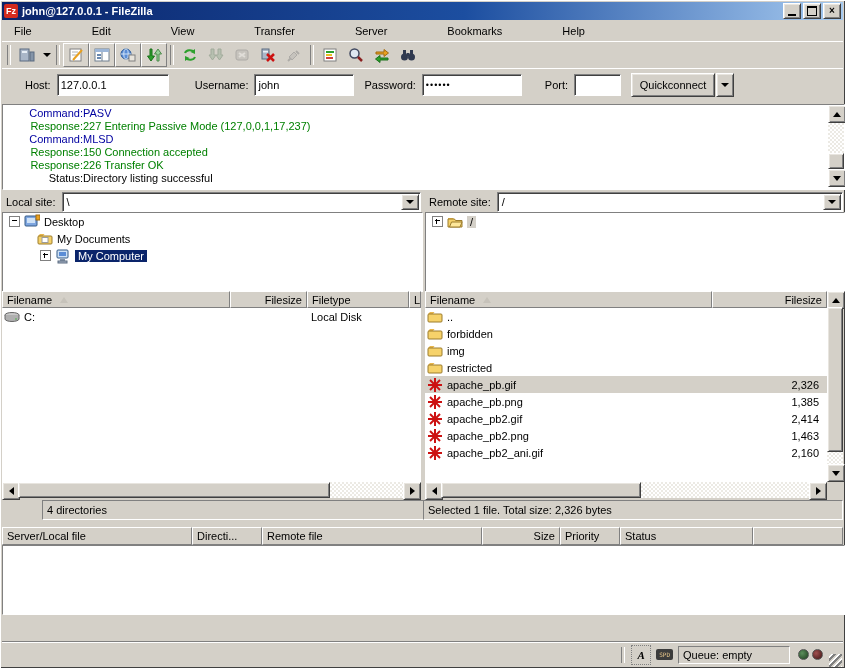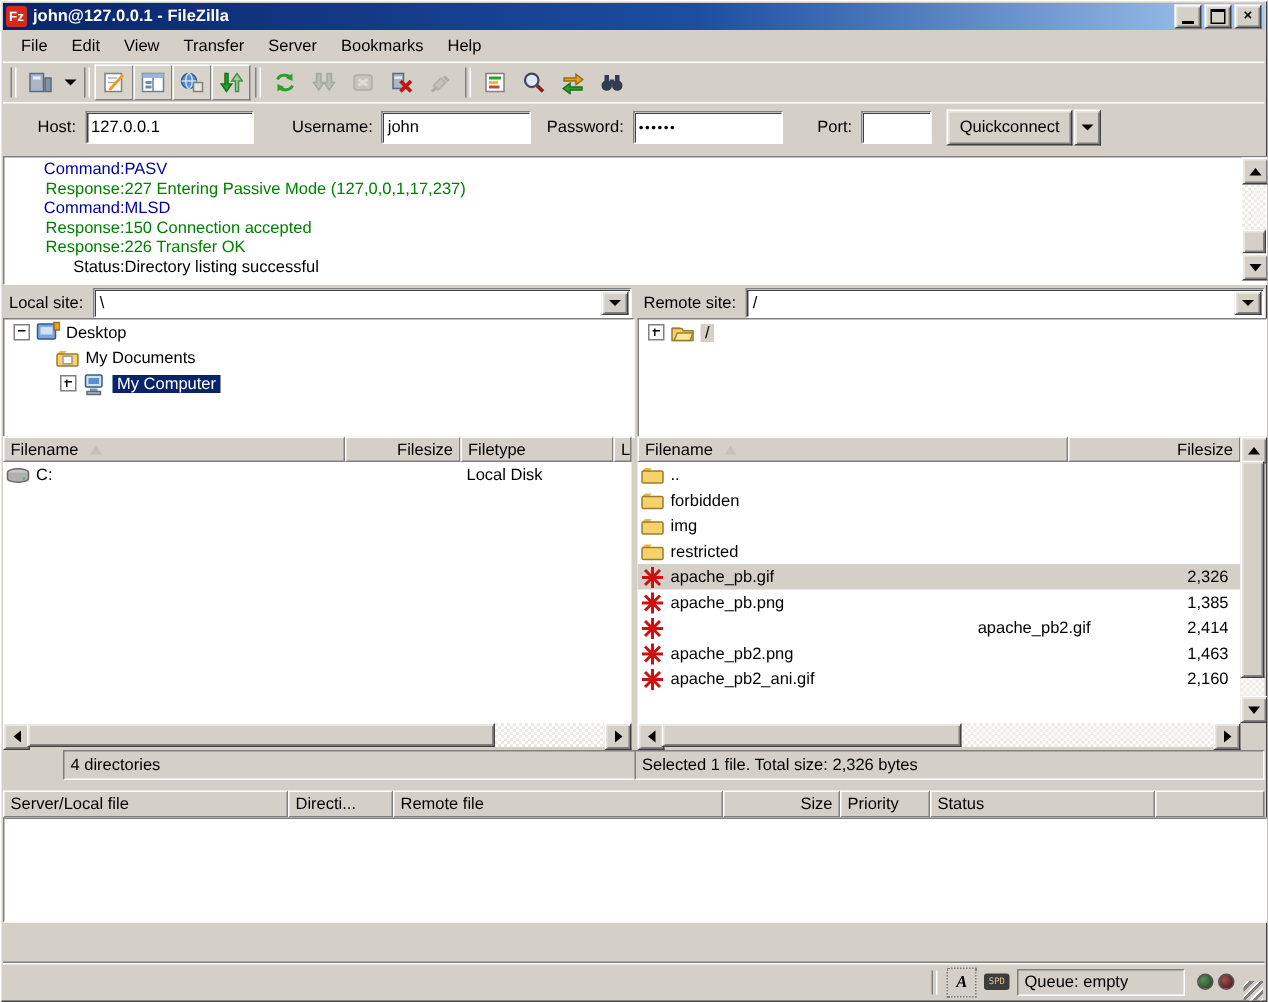--- a/index.html
+++ b/index.html
@@ -19,21 +19,21 @@
        background:linear-gradient(90deg,#0a246a 0%,#1c4ea0 55%,#a6caf0 100%);
        display:flex;align-items:center;color:#fff;font-weight:bold;}
   .appico{width:14px;height:14px;margin:0 4px 0 2px;background:#d42b1e;border-radius:2px;
        color:#fff;font-weight:bold;font-size:9px;line-height:14px;text-align:center;}
   .wbtns{margin-left:auto;display:flex;gap:2px;padding-right:2px;}
   .wbtn{width:16px;height:14px;display:flex;align-items:center;justify-content:center;color:#000;}
   .glyph-min{width:8px;height:2px;background:#000;margin-top:7px;}
   .glyph-max{width:8px;height:7px;border:1px solid #000;border-top-width:2px;}
   .glyph-x{font-size:10px;font-weight:bold;line-height:10px;}
   
-  .menubar{left:2px;top:20px;width:841px;height:21px;display:flex;align-items:center;padding-left:4px;box-sizing:border-box;}
+  .menubar{left:2px;top:20px;width:841px;height:21px;display:flex;align-items:center;padding-left:4px;box-sizing:border-box;gap:44px;}
   .mitem{padding:2px 8px;}
   .toolbar{left:2px;top:41px;width:841px;height:27px;display:flex;align-items:center;padding-left:2px;box-sizing:border-box;
        border-top:1px solid #ffffff;}
   .tsep{width:2px;height:20px;margin:0 3px;border-left:1px solid #808080;border-right:1px solid #ffffff;}
   .tbtn{width:24px;height:22px;display:flex;align-items:center;justify-content:center;border:1px solid transparent;}
   .tbtn.on{border-color:#ffffff #808080 #808080 #ffffff;background:#d8d4cc;}
   .tbtn.dis svg{opacity:.45;filter:grayscale(60%);}
   .ddbtn{width:13px;height:22px;display:flex;align-items:center;justify-content:center;}
   .tri-d{width:0;height:0;border-left:4px solid transparent;border-right:4px solid transparent;border-top:4px solid #000;}
   
@@ -480,21 +480,21 @@
       <div class="lrow">
         <svg class="fico">
             <g stroke="#cc1111" stroke-width="2">
               <line x1="8" y1="1" x2="8" y2="15"></line>
               <line x1="1" y1="8" x2="15" y2="8"></line>
               <line x1="3" y1="3" x2="13" y2="13"></line>
               <line x1="13" y1="3" x2="3" y2="13"></line>
             </g>
             <circle cx="8" cy="8" r="2.5" fill="#cc1111"></circle>
           </svg>
-        <span style="flex:1;text-align:right;">apache_pb2.gif</span>
+        <span style="flex:1;">apache_pb2.gif</span>
         <span class="cell-r" style="width:100px;padding-right:8px;">2,414</span>
       </div>
       <div class="lrow">
         <svg class="fico">
             <g stroke="#cc1111" stroke-width="2">
               <line x1="8" y1="1" x2="8" y2="15"></line>
               <line x1="1" y1="8" x2="15" y2="8"></line>
               <line x1="3" y1="3" x2="13" y2="13"></line>
               <line x1="13" y1="3" x2="3" y2="13"></line>
             </g>
@@ -553,21 +553,21 @@
       </div>
     <div class="hcell" style="width:220px;">
         <span>Remote file</span>
       </div>
     <div class="hcell" style="width:78px;justify-content:flex-end;">
         <span>Size</span>
       </div>
     <div class="hcell" style="width:60px;">
         <span>Priority</span>
       </div>
-    <div class="hcell" style="width:150px;">
+    <div class="hcell" style="width:133px;">
         <span>Status</span>
       </div>
     <div class="hcell" style="flex:1;"></div>
   </div>
   <div class="abs qbody fs" style="left:2px;top:545px;width:841px;height:68px;"></div>
 
 
   <div class="abs bstat" style="left:2px;top:641px;width:841px;height:25px;">
     <div style="flex:1;"></div>
     <div class="vline"></div>

